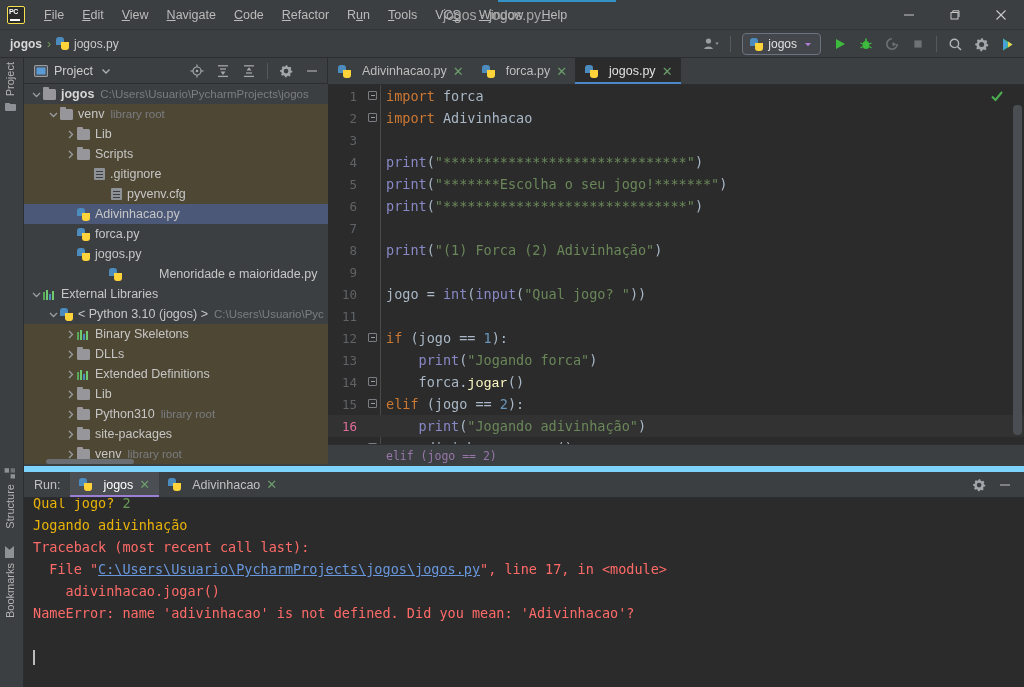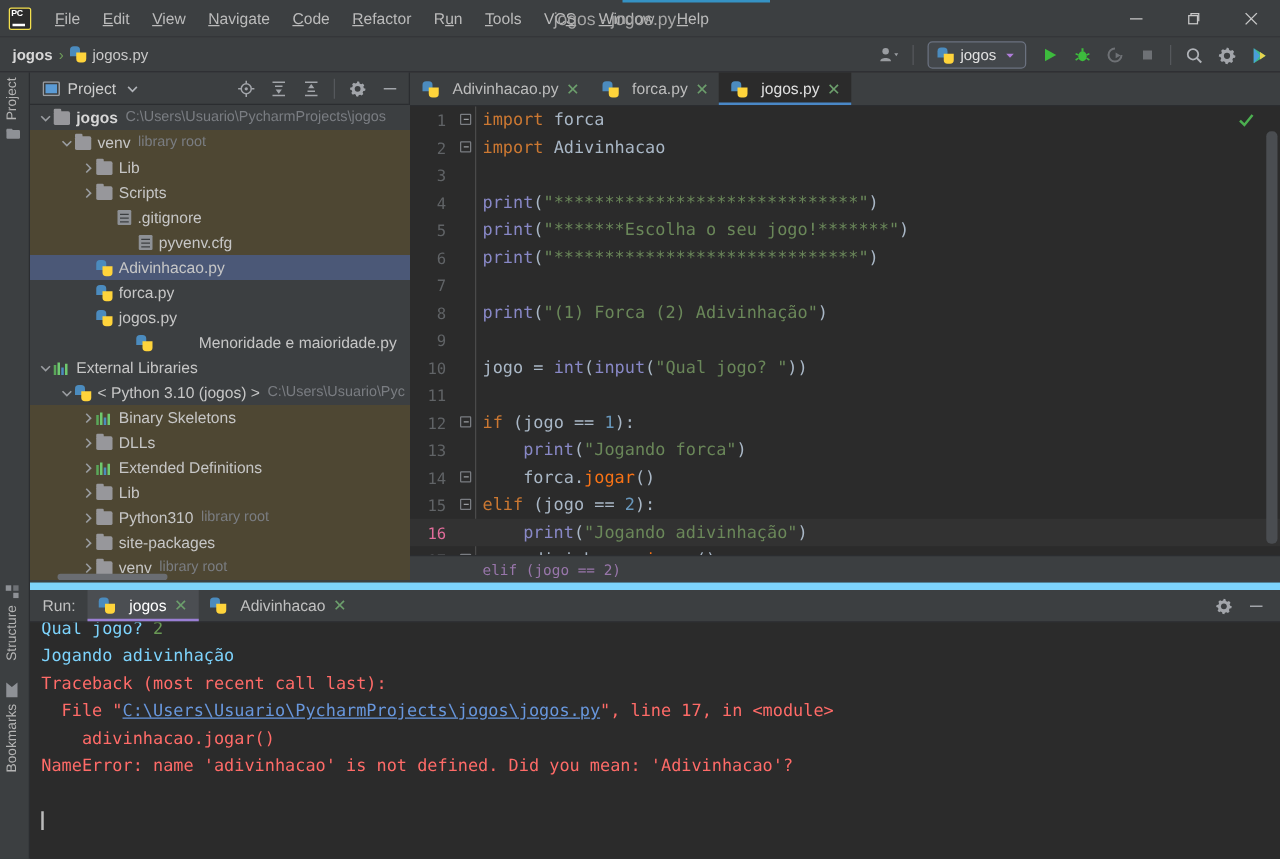--- a/index.html
+++ b/index.html
@@ -203,21 +203,21 @@
   .vline {
     position: absolute; left: 52px; top: 0; width: 1px; height: 100%; background: #4a4a4a;
   }
   
   .kw { color: #cc7832; }
   .builtin { color: #8888c6; }
   .str { color: #6a8759; }
   .num { color: #6897bb; }
   .plain { color: #a9b7c6; }
   .paren { color: #a9b7c6; }
-  .meth { color: #f97316; }
+  .meth { color: #fef9c3; font-family: Liberation Mono, monospace; }
   .editor-check {
     position: absolute; right: 20px; top: 4px; color: #5ec45e; font-size: 13px;
   }
   .edit-scrollbar {
     position: absolute; right: 2px; top: 20px; width: 9px; height: 330px;
     background: #4a4d51; border-radius: 4px;
   }
   .breadcrumbbar {
     position: absolute; left: 0; bottom: 0; width: 100%; height: 22px;
     background: #3c3f41; display: flex; align-items: center;
@@ -247,21 +247,21 @@
     content: ""; position: absolute; left: 0; bottom: 0; width: 100%; height: 2px;
     background: #9a7fd4;
   }
   .run-tools { margin-left: auto; display: flex; align-items: center; padding-right: 6px; }
   .console {
     position: relative; height: 195px; background: #2b2b2b; overflow: hidden;
     font-family: "DejaVu Sans Mono", monospace; font-size: 13.5px;
     padding-left: 9px; padding-top: 0;
   }
   .oline { height: 22px; line-height: 22px; white-space: pre; }
-  .o-white { color: #7dd3fc; margin-top: 13px; }
+  .o-white { color: #eab308; margin-top: 13px; }
   .o-err { color: #ff6b68; }
   .o-green { color: #6a9955; }
   .o-link { color: #6897dd; text-decoration: underline; }
   .o-grey { color: #bbbbbb; }
   .caret {
     display: inline-block; width: 1.5px; height: 15px; background: #bbbbbb;
     vertical-align: -3px;
   }
   svg { display: block; }
 </style>

